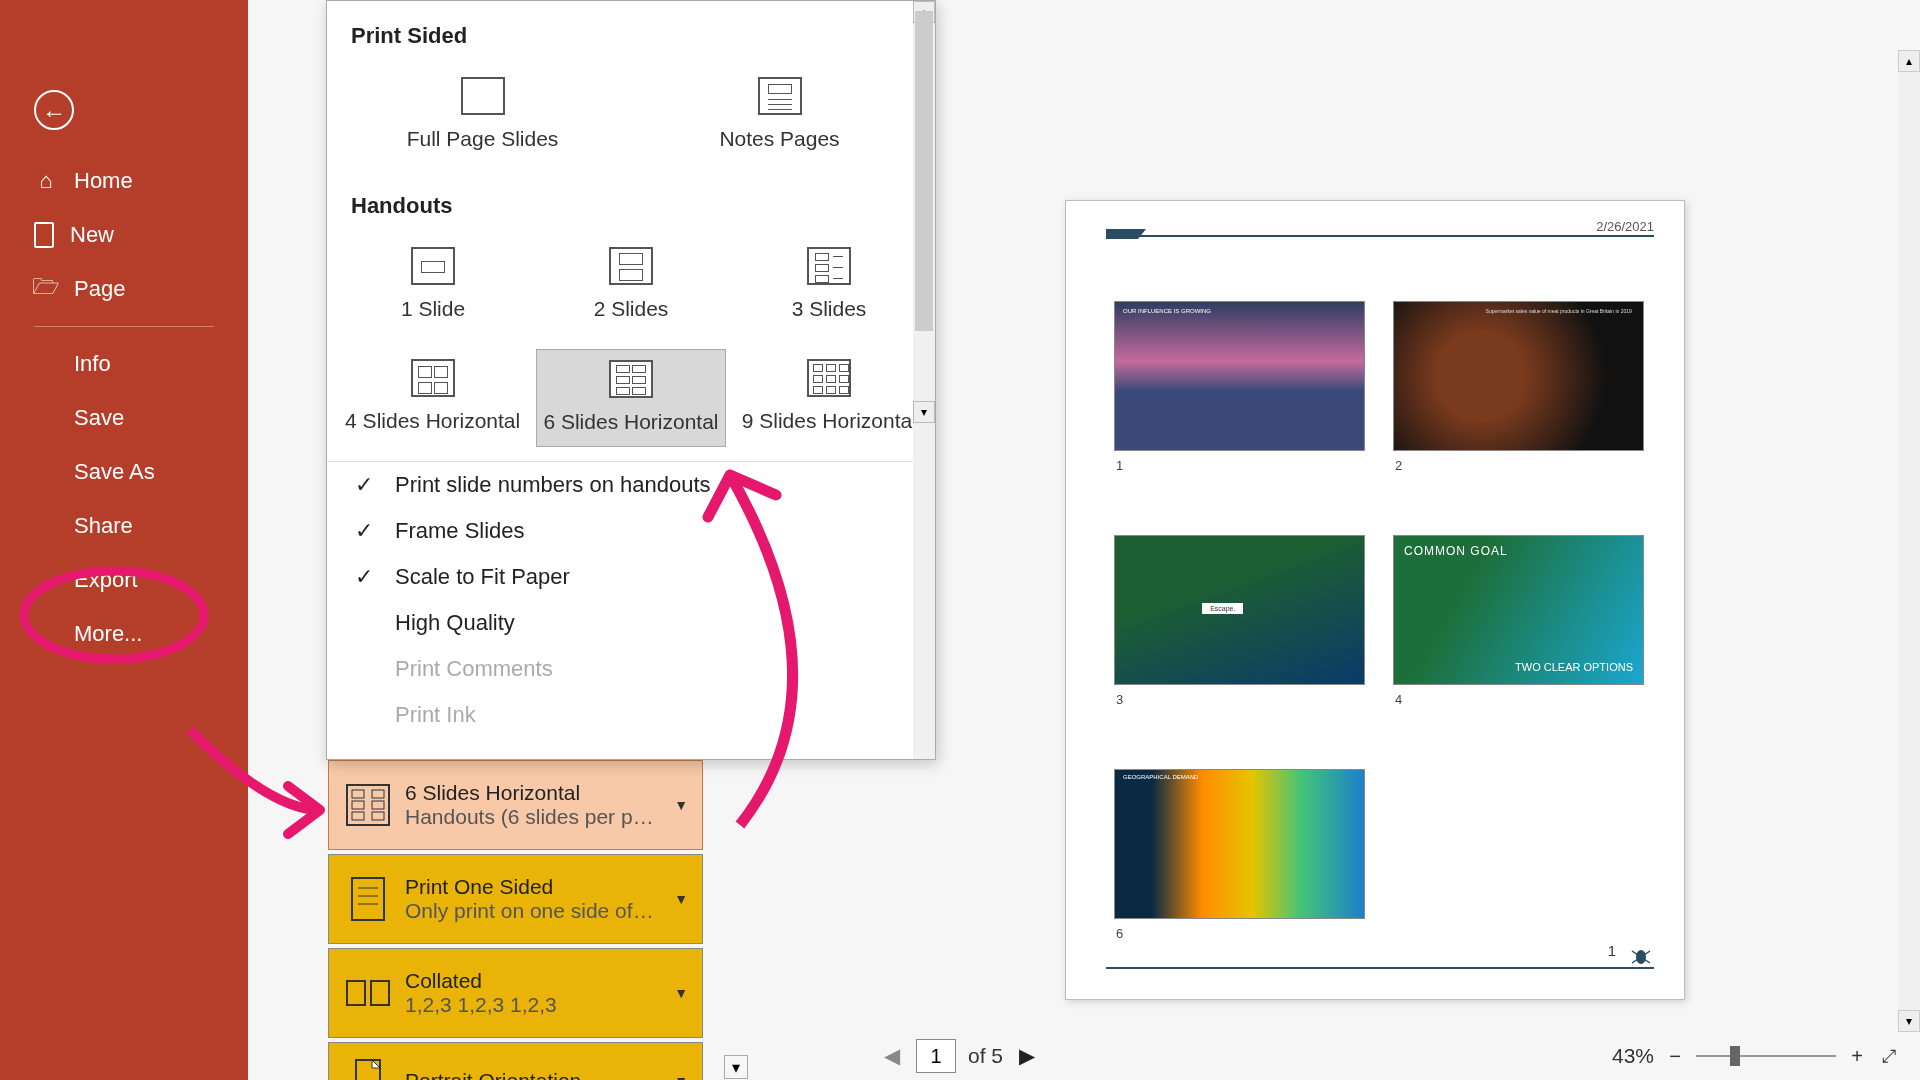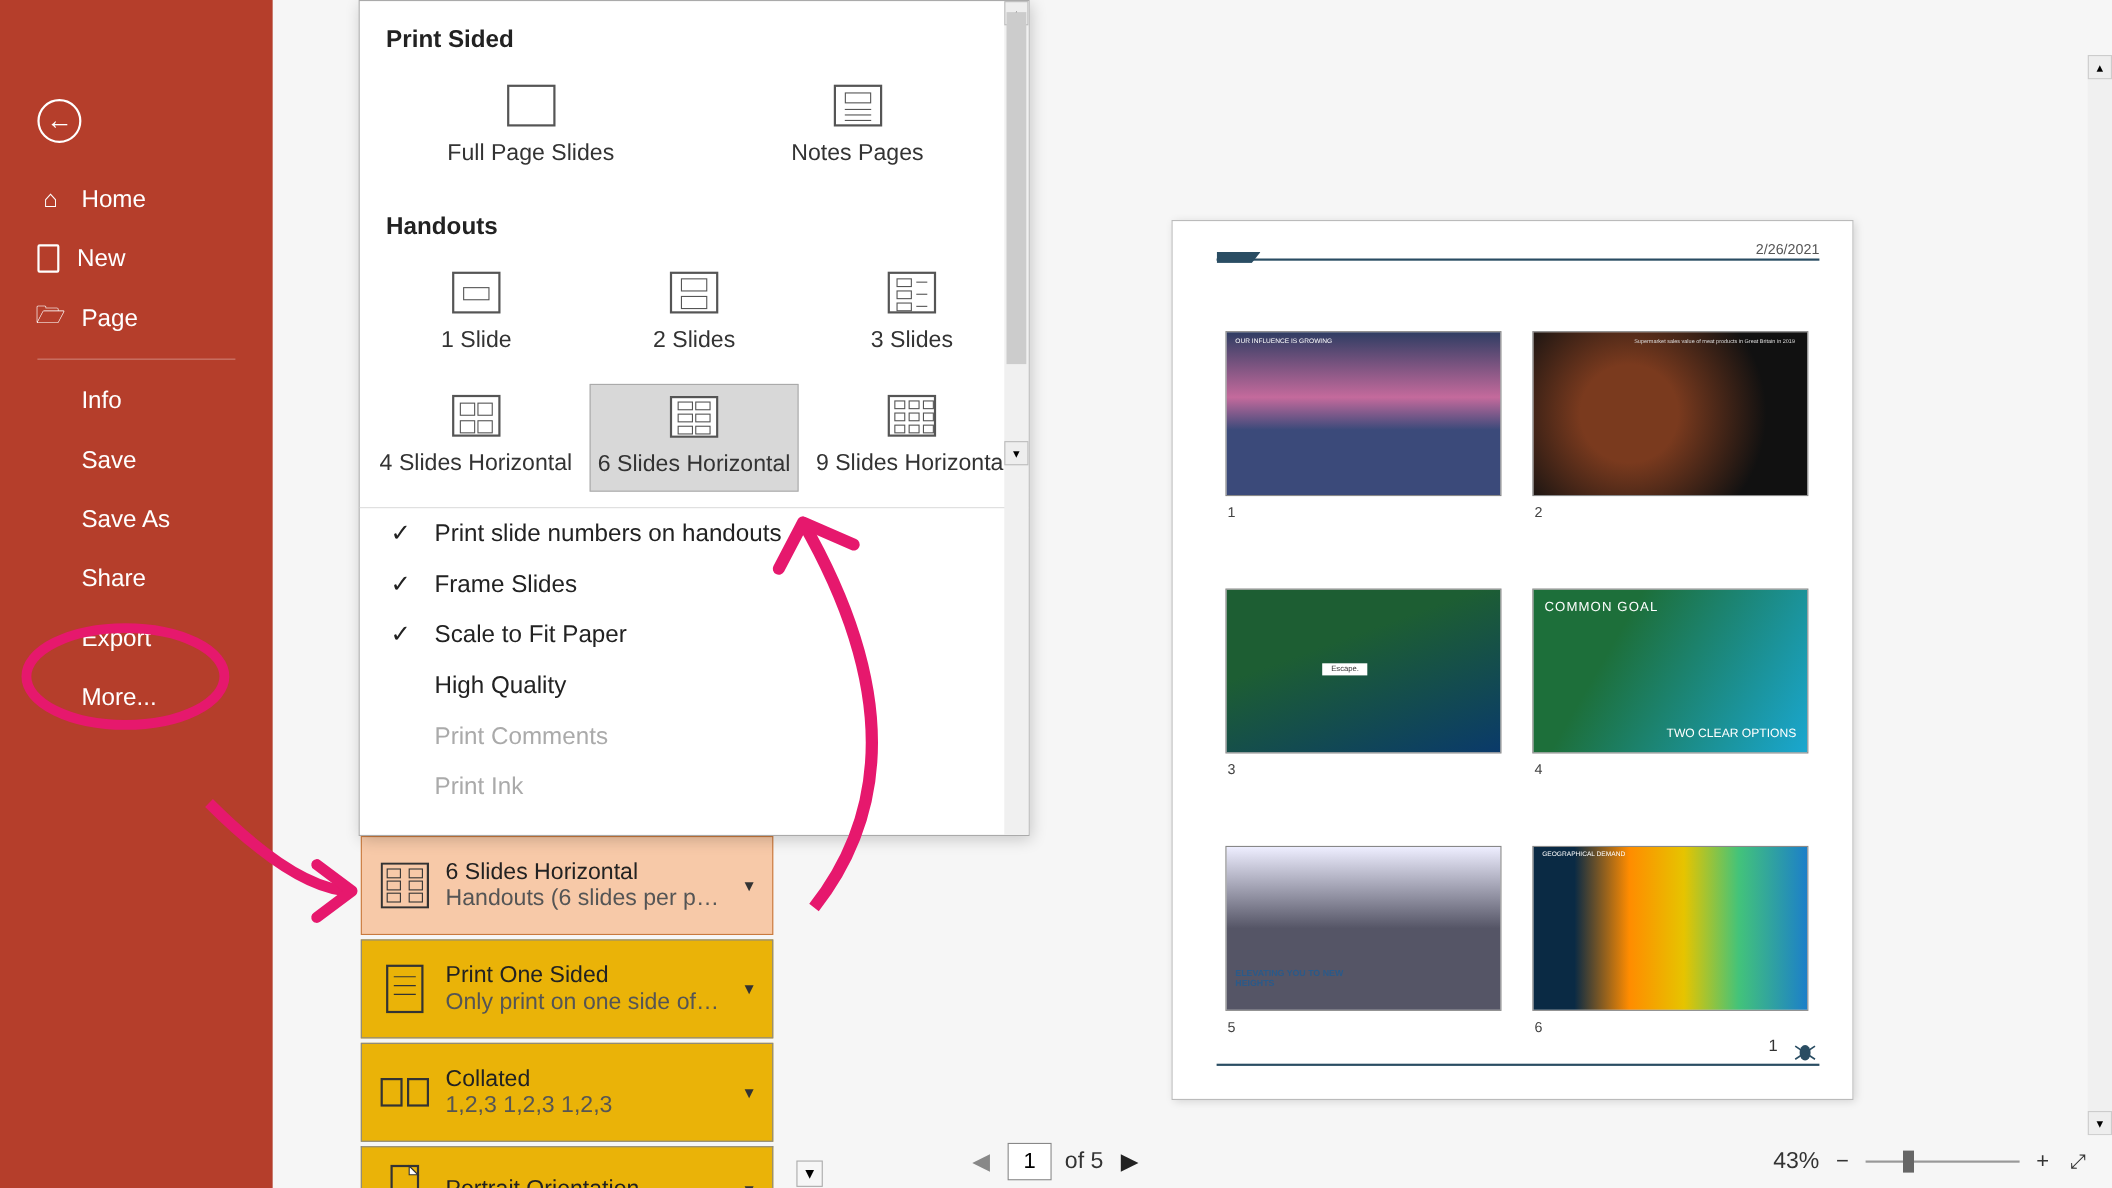--- a/index.html
+++ b/index.html
@@ -354,26 +354,20 @@
       <div class="num">3</div>
     </div>
     <div class="handout-cell">
       <div class="mini s4">
         <div style="position:absolute;top:8px;left:10px;color:#fff;font-size:12px;font-weight:300;letter-spacing:1px">COMMON GOAL</div>
         <div style="position:absolute;bottom:10px;right:10px;color:#fff;font-size:11px;text-align:right;line-height:1.2">TWO CLEAR OPTIONS</div>
       </div>
       <div class="num">4</div>
     </div>
     <div class="handout-cell">
-      <div class="mini s5">
-          <div style="position:absolute;bottom:20px;left:8px;color:#2a5a8a;font-size:8px;font-weight:600;max-width:50%">ELEVATING YOU TO NEW HEIGHTS</div>
-        </div>
-      <div class="num">5</div>
-    </div>
-    <div class="handout-cell">
       <div class="mini s6">
           <div style="position:absolute;top:4px;left:8px;color:#fff;font-size:6px">GEOGRAPHICAL DEMAND</div>
         </div>
       <div class="num">6</div>
     </div>
   </div>
 
   <div class="preview-footer"></div>
   <div class="preview-pagenum">1</div>
   <svg class="preview-logo" viewBox="0 0 26 20">

